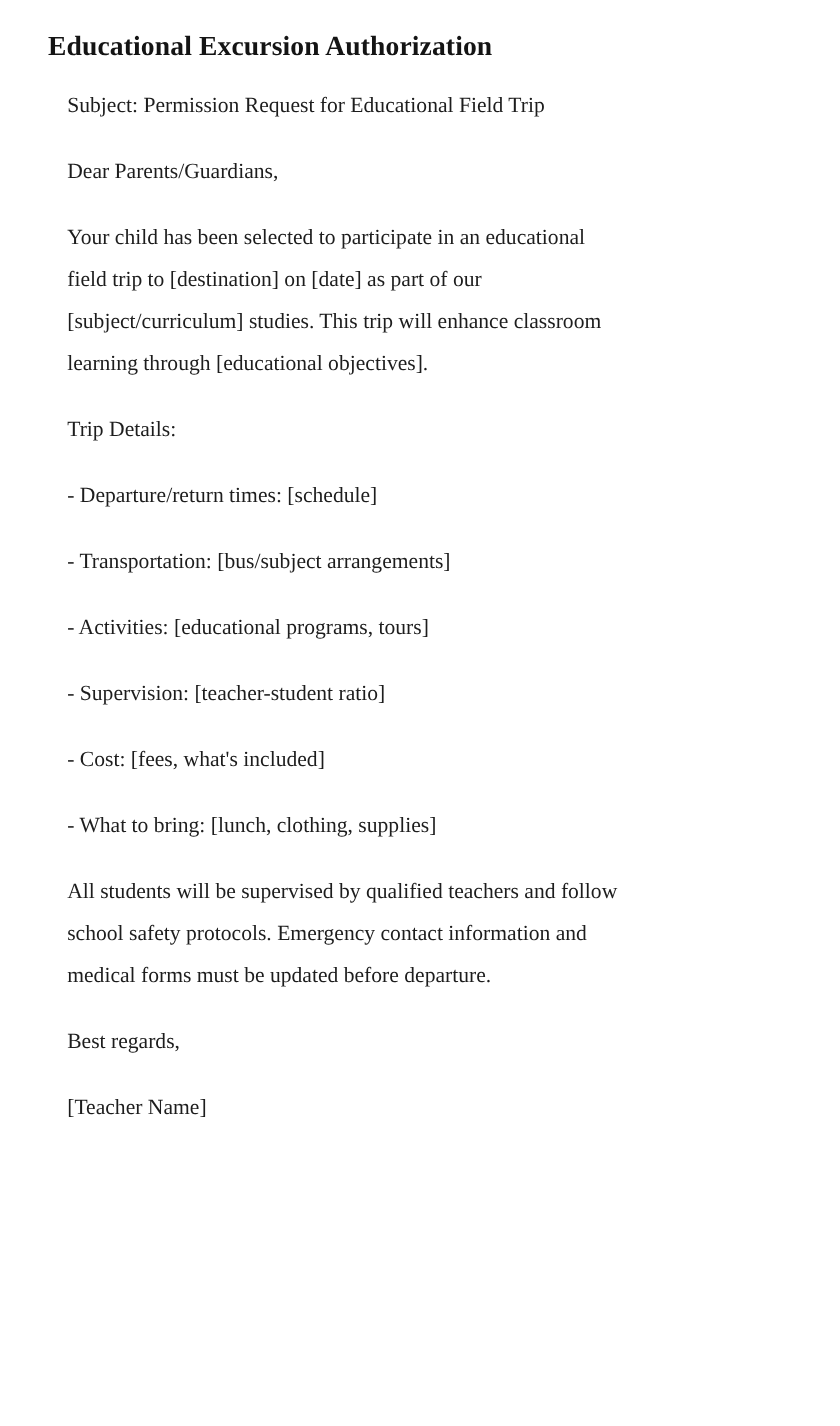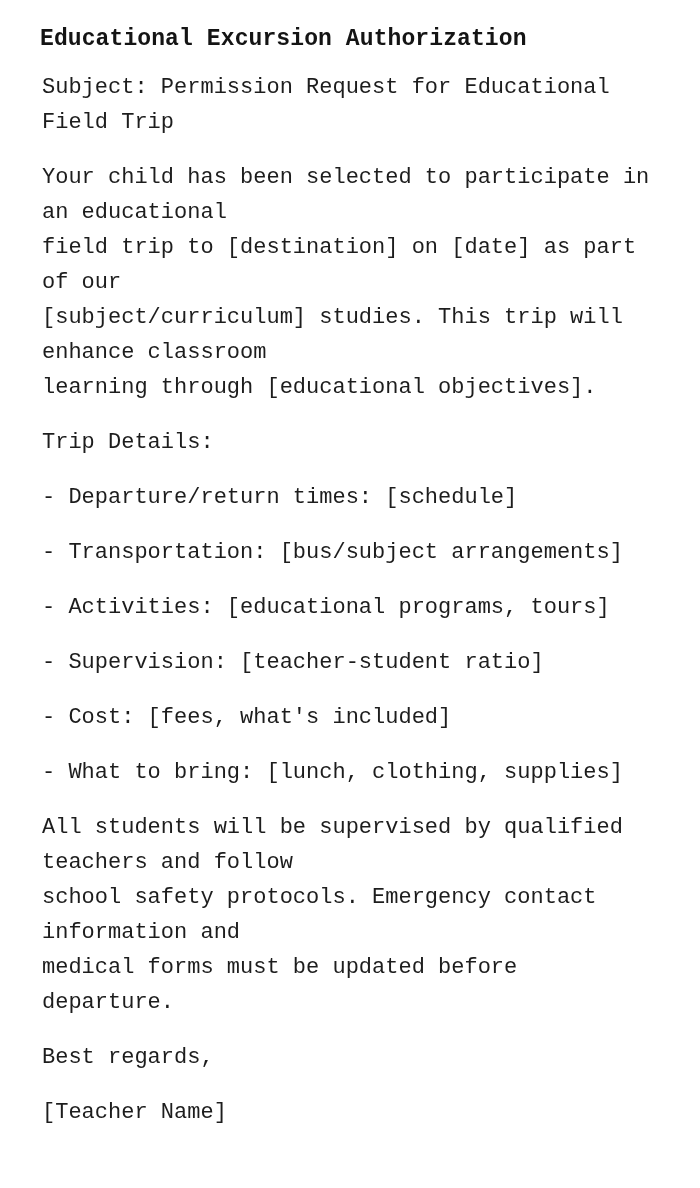--- a/index.html
+++ b/index.html
@@ -9,46 +9,47 @@
   }
   body {
     width: 700px;
     height: 1188px;
     overflow: hidden;
   }
   .doc {
     box-sizing: border-box;
     width: 700px;
     padding: 25px 40px 0 40px;
-    font-family: Liberation Mono, monospace;
+    font-family: Liberation Serif, serif;
     color: #1d1d1d;
   }
   .doc h1 {
     margin: 0 0 17px 0;
     font-size: 23px;
     line-height: 28px;
     font-weight: 700;
     color: #141414;
     letter-spacing: 0.1px;
   }
   .doc p {
-    margin: 0 0 20px 2px;
-    font-size: 22px;
+    margin: 0 0 20px 16px;
+    font-size: 18px;
     line-height: 35px;
     white-space: pre-line; 
     letter-spacing: 0;
   }
 </style>
 </head>
 <body>
 
 <div class="doc">
   <h1>Educational Excursion Authorization</h1>
 
   <p>Subject: Permission Request for Educational Field Trip</p>
+  <p>Dear Parents/Guardians,</p>
   <p>Your child has been selected to participate in an educational
 field trip to [destination] on [date] as part of our
 [subject/curriculum] studies. This trip will enhance classroom
 learning through [educational objectives].</p>
   <p>Trip Details:</p>
   <p>- Departure/return times: [schedule]</p>
   <p>- Transportation: [bus/subject arrangements]</p>
   <p>- Activities: [educational programs, tours]</p>
   <p>- Supervision: [teacher-student ratio]</p>
   <p>- Cost: [fees, what's included]</p>

